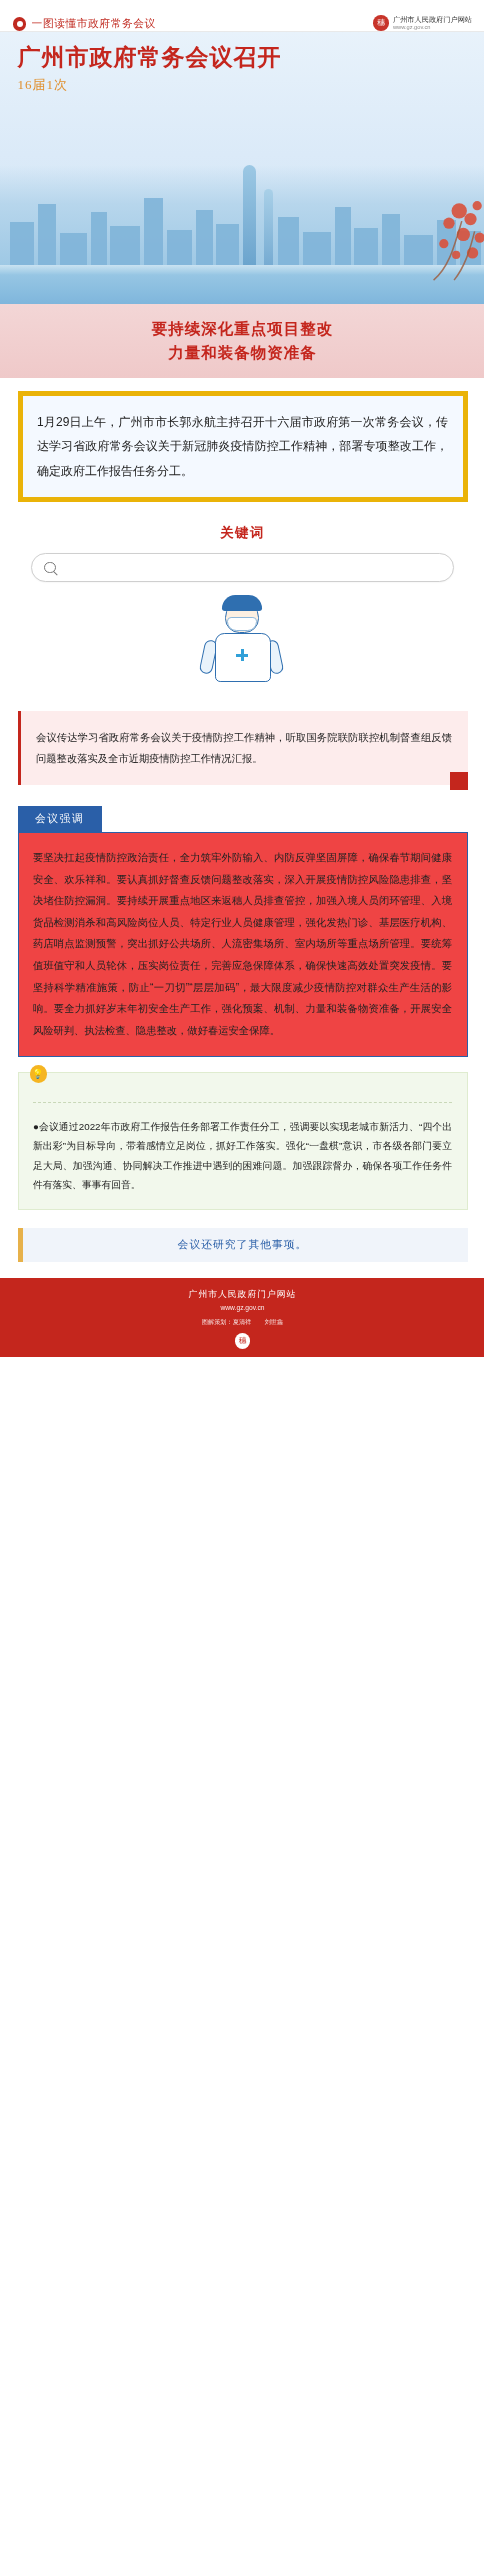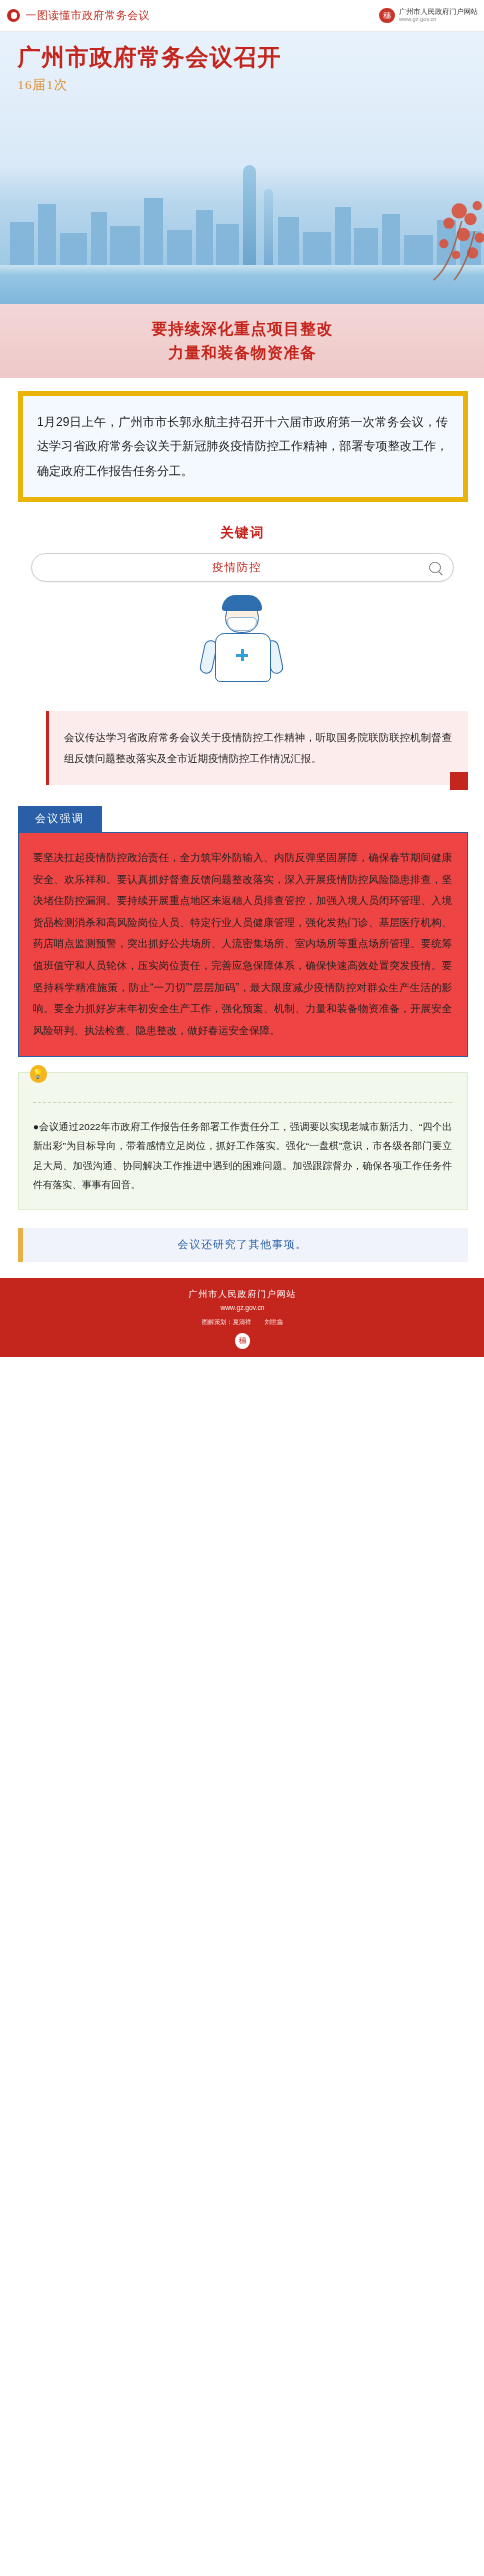--- a/index.html
+++ b/index.html
@@ -14,23 +14,23 @@
     position: relative;
     background: #ffffff;
     overflow: hidden;
   }
 
   
   .topbar {
     height: 32px;
     background: #ffffff;
     display: flex;
-    align-items: center;
+    align-items: flex-end;
     justify-content: space-between;
-    padding: 0 7px;
+    padding: 0 13px;
     border-bottom: 0.5px solid #e9e9e9;
   }
   .topbar-left {
     display: flex;
     align-items: center;
     gap: 5.2px;
     font-size: 10.8px;
     color: #c02a20;
     letter-spacing: 0.5px;
   }
@@ -269,21 +269,21 @@
     position: absolute; left: 45px; top: 56px;
     width: 12.4px; height: 12.4px;
   }
   .doc-cross:before, .doc-cross:after {
     content: ""; position: absolute; background: #31a0d8;
   }
   .doc-cross:before { left: 4.6px; top: 0; width: 3.1px; height: 12.4px; }
   .doc-cross:after { left: 0; top: 4.6px; width: 12.4px; height: 3.1px; }
 
   
-  .pink-wrap { padding: 5.2px 17.5px 4.1px 17.5px; margin-left: 28px; }
+  .pink-wrap { padding: 5.2px 17.5px 4.1px 17.5px; }
   .pink-card {
     background: #fdecec;
     border-left: 3.1px solid #c4261d;
     padding: 15.5px 15.5px;
     font-size: 10.3px;
     line-height: 2.05;
     text-align: justify;
     color: #222;
     position: relative;
   }
@@ -471,21 +471,20 @@
     <h2>力量和装备物资准备</h2>
   </div>
 
   <div class="intro-wrap">
     <div class="intro-card">1月29日上午，广州市市长郭永航主持召开十六届市政府第一次常务会议，传达学习省政府常务会议关于新冠肺炎疫情防控工作精神，部署专项整改工作，确定政府工作报告任务分工。</div>
   </div>
 
   <div>
     <div class="kw-title">关键词</div>
     <div class="kw-search">
-      <span class="kw-text">疫情防控</span>
       <span class="mag"></span>
     </div>
 
     <div class="doctor">
       <div class="doc-arm-l"></div>
       <div class="doc-arm-r"></div>
       <div class="doc-body"></div>
       <div class="doc-cross"></div>
       <div class="doc-head"></div>
       <div class="doc-cap"></div>

